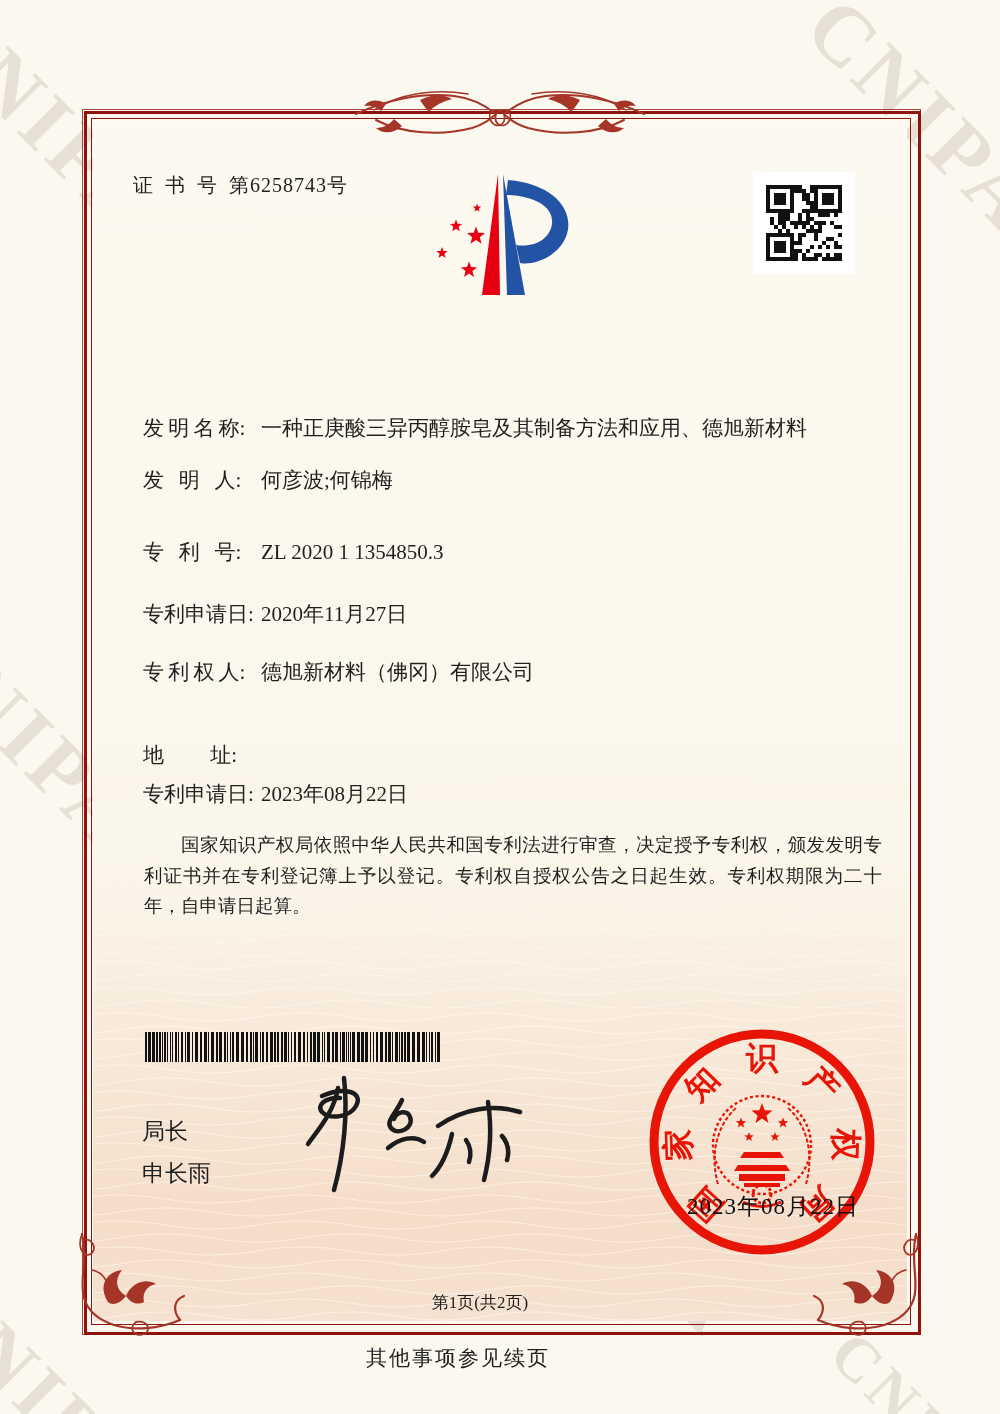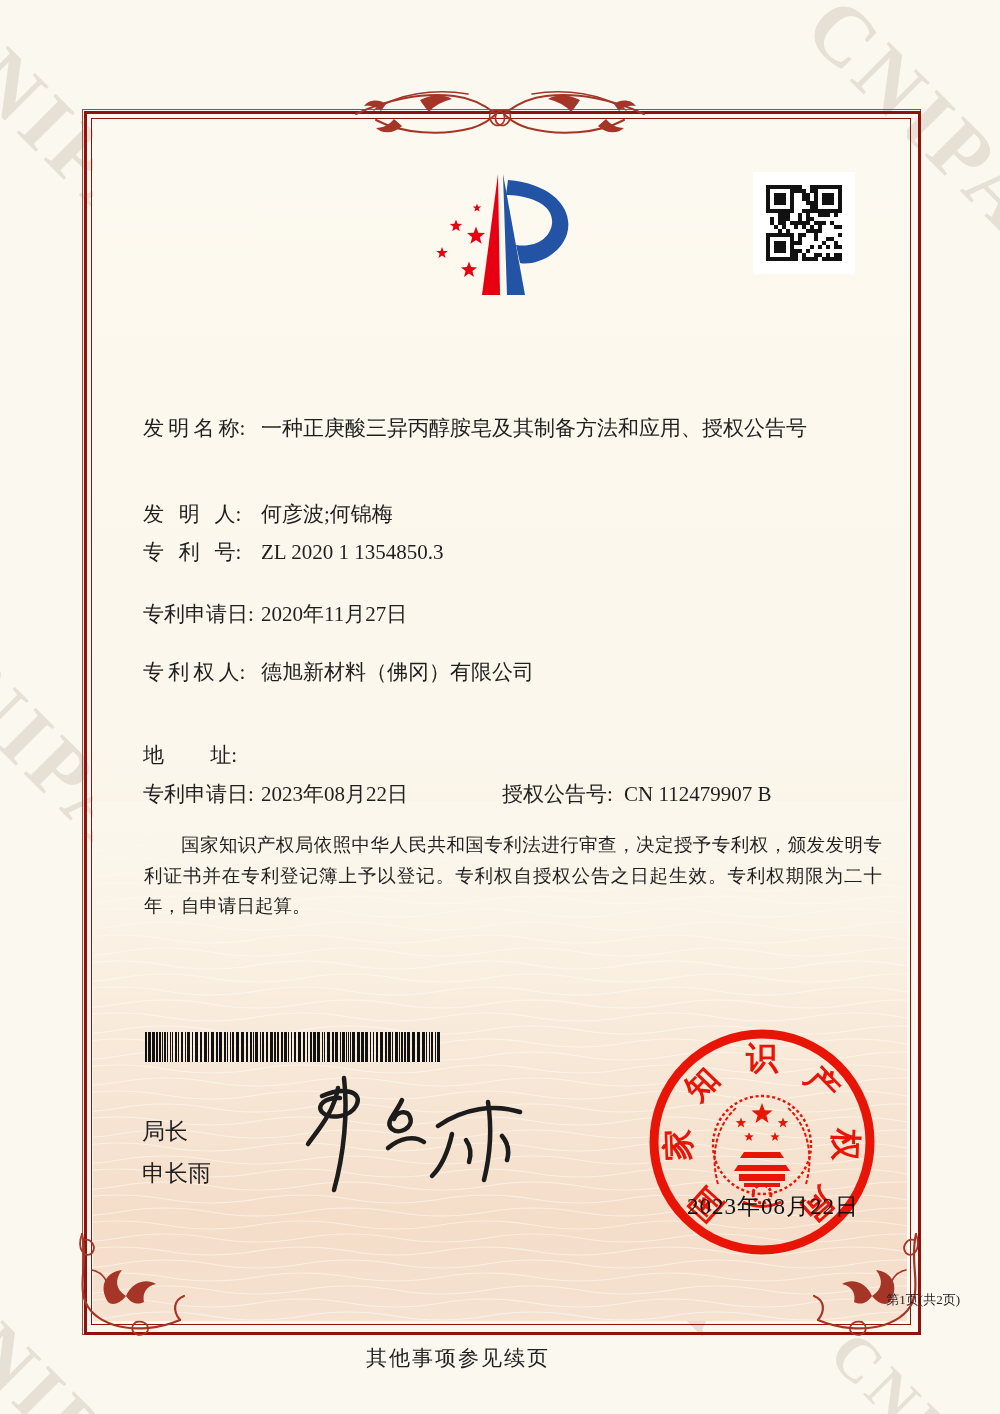--- a/index.html
+++ b/index.html
@@ -30,33 +30,33 @@
   }
   
   .certnum{position:absolute;left:133px;top:172px;font-size:20px;letter-spacing:1px;white-space:pre;}
   .title{
     position:absolute;left:0;top:297px;width:1000px;text-align:center;
     font-size:44px;font-weight:bold;letter-spacing:21px;text-indent:21px;
   }
   .frow{position:absolute;left:143px;display:flex;align-items:flex-start;font-size:21px;line-height:30px;}
   .flabel{display:inline-block;width:112px;white-space:pre;flex:0 0 auto;}
   .fvalue{display:inline-block;margin-left:6px;}
-  .r0{top:413px}.r1{top:499px}.r2{top:537px}.r3{top:599px}.r4{top:657px}.r5{top:740px}
+  .r0{top:413px}.r1{top:465px}.r2{top:537px}.r3{top:599px}.r4{top:657px}.r5{top:740px}
   .r5 .fvalue{max-width:494px;}
   .rg{top:779px;width:730px;}
   .rg .pair2{position:absolute;left:359px;top:0;white-space:nowrap;}
   .rg .pair2 .flabel{width:auto;margin-right:6px;}
   .paras{position:absolute;left:144px;top:830px;width:738px;font-size:18.5px;line-height:30.5px;text-align:justify;}
   .paras p{margin:0 0 2px 0;text-indent:2em;}
   .barcode{position:absolute;left:145px;top:1032px;height:30px;display:flex;align-items:stretch;}
   .barcode div{height:30px;}
   .signer{position:absolute;left:142px;font-family:"Liberation Sans","DejaVu Sans",sans-serif;font-size:23px;}
   .signer.t{top:1116px}.signer.n{top:1158px}
   .sealdate{position:absolute;left:687px;top:1191px;font-size:23px;color:#111;letter-spacing:1px;}
-  .pageinfo{position:absolute;left:0;top:1291px;width:960px;text-align:right;font-size:13px;}
+  .pageinfo{position:absolute;left:0;top:1291px;width:960px;text-align:center;font-size:17px;}
   .footnote{position:absolute;left:0;top:1344px;width:916px;text-align:center;font-size:21px;letter-spacing:2px;}
   .qrbox{position:absolute;left:753px;top:172px;width:102px;height:102px;background:#ffffff;}
   svg{display:block;}
 </style>
 </head>
 <body>
 
 <div class="page">
 
   <div id="wm-layer">
@@ -140,20 +140,21 @@
       <path d="M52,70 C58,56 72,52 82,58 C72,60 68,68 70,76 C62,80 56,76 52,70 Z" fill="#a43527" stroke="none"></path>
       <path d="M106,94 C98,84 100,74 110,70"></path>
       <path d="M62,96 c-8,6 -2,16 8,12 c8,-3 4,-14 -8,-12" stroke-width="1.8"></path>
       <path d="M18,44 c10,2 16,10 16,20" stroke-width="1.6"></path>
     </g>
   </svg>
   <svg class="abs" style="left:812px;top:1226px" width="112" height="116" viewBox="0 0 112 116">
     <use href="#cnr" transform="translate(112,0) scale(-1,1)"></use>
   </svg>
 
+  <div class="certnum">证 书 号 第6258743号</div>
 
   <svg class="abs" style="left:424px;top:168px" width="170" height="132" viewBox="0 0 170 132">
     <path d="M84,12 C130,16 150,42 143,66 C136,88 110,98 96,95 L92,77 C112,80 126,70 128,56 C130,38 110,28 82,27 Z" fill="#2353a4"></path>
     <polygon points="74,6 58,127 76,127" fill="#e60012"></polygon>
     <polygon points="79,6 83,127 101,127" fill="#2353a4"></polygon>
     <g id="logo-stars" fill="#e60012">
         <polygon points="53.0,35.5 54.1,38.5 57.3,38.6 54.8,40.6 55.6,43.6 53.0,41.9 50.4,43.6 51.2,40.6 48.7,38.6 51.9,38.5"></polygon>
         <polygon points="32.0,51.5 33.6,55.8 38.2,56.0 34.6,58.8 35.8,63.3 32.0,60.7 28.2,63.3 29.4,58.8 25.8,56.0 30.4,55.8"></polygon>
         <polygon points="52.0,58.5 54.3,64.8 61.0,65.1 55.8,69.2 57.6,75.7 52.0,72.0 46.4,75.7 48.2,69.2 43.0,65.1 49.7,64.8"></polygon>
         <polygon points="18.0,79.0 19.5,83.0 23.7,83.1 20.4,85.8 21.5,89.9 18.0,87.5 14.5,89.9 15.6,85.8 12.3,83.1 16.5,83.0"></polygon>
@@ -273,21 +274,21 @@
         <rect x="60" y="72" width="4" height="4" fill="#111"></rect>
         <rect x="64" y="72" width="4" height="4" fill="#111"></rect>
         <rect x="68" y="72" width="4" height="4" fill="#111"></rect>
         <rect x="72" y="72" width="4" height="4" fill="#111"></rect>
       </svg>
   </div>
 
 
   <div class="frow r0">
     <span class="flabel">发 明 名 称:</span>
-    <span class="fvalue">一种正庚酸三异丙醇胺皂及其制备方法和应用、授权公告号</span>
+    <span class="fvalue">一种正庚酸三异丙醇胺皂及其制备方法和应用、德旭新材料</span>
   </div>
   <div class="frow r1">
     <span class="flabel">发  明  人:</span>
     <span class="fvalue">何彦波;何锦梅</span>
   </div>
   <div class="frow r2">
     <span class="flabel">专  利  号:</span>
     <span class="fvalue">ZL 2020 1 1354850.3</span>
   </div>
   <div class="frow r3">
@@ -297,24 +298,20 @@
   <div class="frow r4">
     <span class="flabel">专 利 权 人:</span>
     <span class="fvalue">德旭新材料（佛冈）有限公司</span>
   </div>
   <div class="frow r5">
     <span class="flabel">地   址:</span>
   </div>
   <div class="frow rg">
     <span class="flabel">专利申请日:</span>
     <span class="fvalue">2023年08月22日</span>
-    <span class="pair2">
-      <span class="flabel">授权公告号:</span>
-      <span>CN 112479907 B</span>
-    </span>
   </div>
 
   <div class="paras">
     <p>国家知识产权局依照中华人民共和国专利法进行审查，决定授予专利权，颁发发明专利证书并在专利登记簿上予以登记。专利权自授权公告之日起生效。专利权期限为二十年，自申请日起算。</p>
   </div>
 
   <div class="barcode" id="barcode">
       <div style="width: 2px; background: rgb(17, 17, 17);"></div>
       <div style="width: 1px; background: transparent;"></div>
       <div style="width: 3px; background: rgb(17, 17, 17);"></div>

